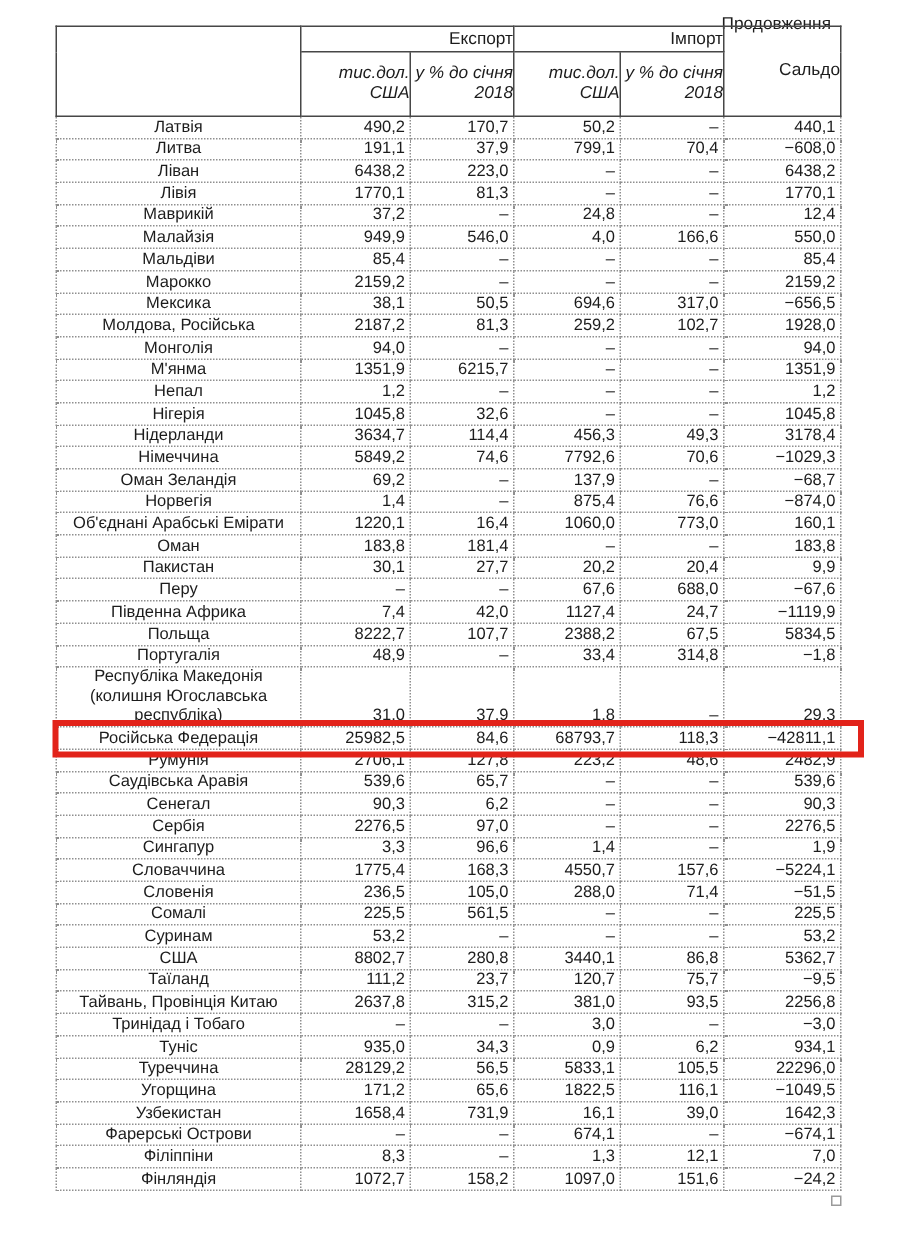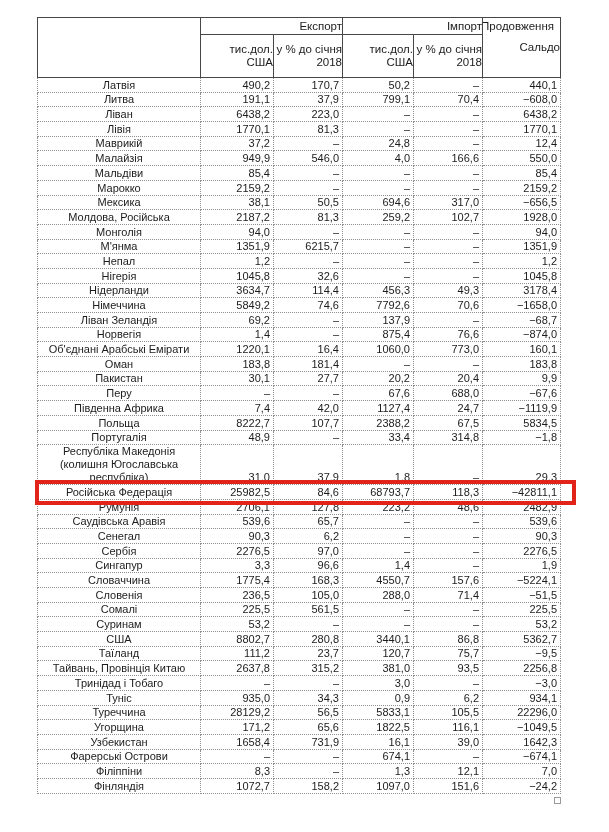--- a/index.html
+++ b/index.html
@@ -6,21 +6,21 @@
     margin: 0; padding: 0;
     width: 609px; height: 832px;
     background: #ffffff;
     font-family: "Liberation Sans", "DejaVu Sans", sans-serif;
     color: #1c1c1c;
     position: relative;
     overflow: hidden;
   }
   .continuation {
     position: absolute;
-    top: 20px; left: 37px; width: 517px;
+    top: 10px; left: 37px; width: 517px;
     text-align: right;
     font-size: 11.5px;
     line-height: 13px;
   }
   table.trade {
     position: absolute;
     left: 37px; top: 17px;
     width: 523px;
     border-collapse: collapse;
     table-layout: fixed;
@@ -28,21 +28,21 @@
   table.trade th {
     border: 1px solid #474747;
     font-weight: normal;
     font-size: 11.5px;
     line-height: 13px;
     text-align: right;
     vertical-align: middle;
     padding: 0;
   }
   thead tr.group-row th { height: 16px; }
-  th.sub { height: 42px; padding: 0 7px; }
+  th.sub { height: 42px; padding: 0 7px; font-style: italic; }
   table.trade td {
     border: 1px dotted #8f8f8f;
     font-size: 11px;
     line-height: 13px;
     height: 13.7px;
     padding: 0 3px;
     vertical-align: bottom;
     overflow: hidden;
   }
   td.country { text-align: center; padding-left: 11px; }
@@ -209,24 +209,24 @@
         <td class="num">456,3</td>
         <td class="num">49,3</td>
         <td class="num">3178,4</td>
       </tr>
       <tr>
         <td class="country">Німеччина</td>
         <td class="num">5849,2</td>
         <td class="num">74,6</td>
         <td class="num">7792,6</td>
         <td class="num">70,6</td>
-        <td class="num">−1658,0</td>
-      </tr>
-      <tr>
-        <td class="country">Ліван Зеландія</td>
+        <td class="num">−1029,3</td>
+      </tr>
+      <tr>
+        <td class="country">Оман Зеландія</td>
         <td class="num">69,2</td>
         <td class="num">–</td>
         <td class="num">137,9</td>
         <td class="num">–</td>
         <td class="num">−68,7</td>
       </tr>
       <tr>
         <td class="country">Норвегія</td>
         <td class="num">1,4</td>
         <td class="num">–</td>

